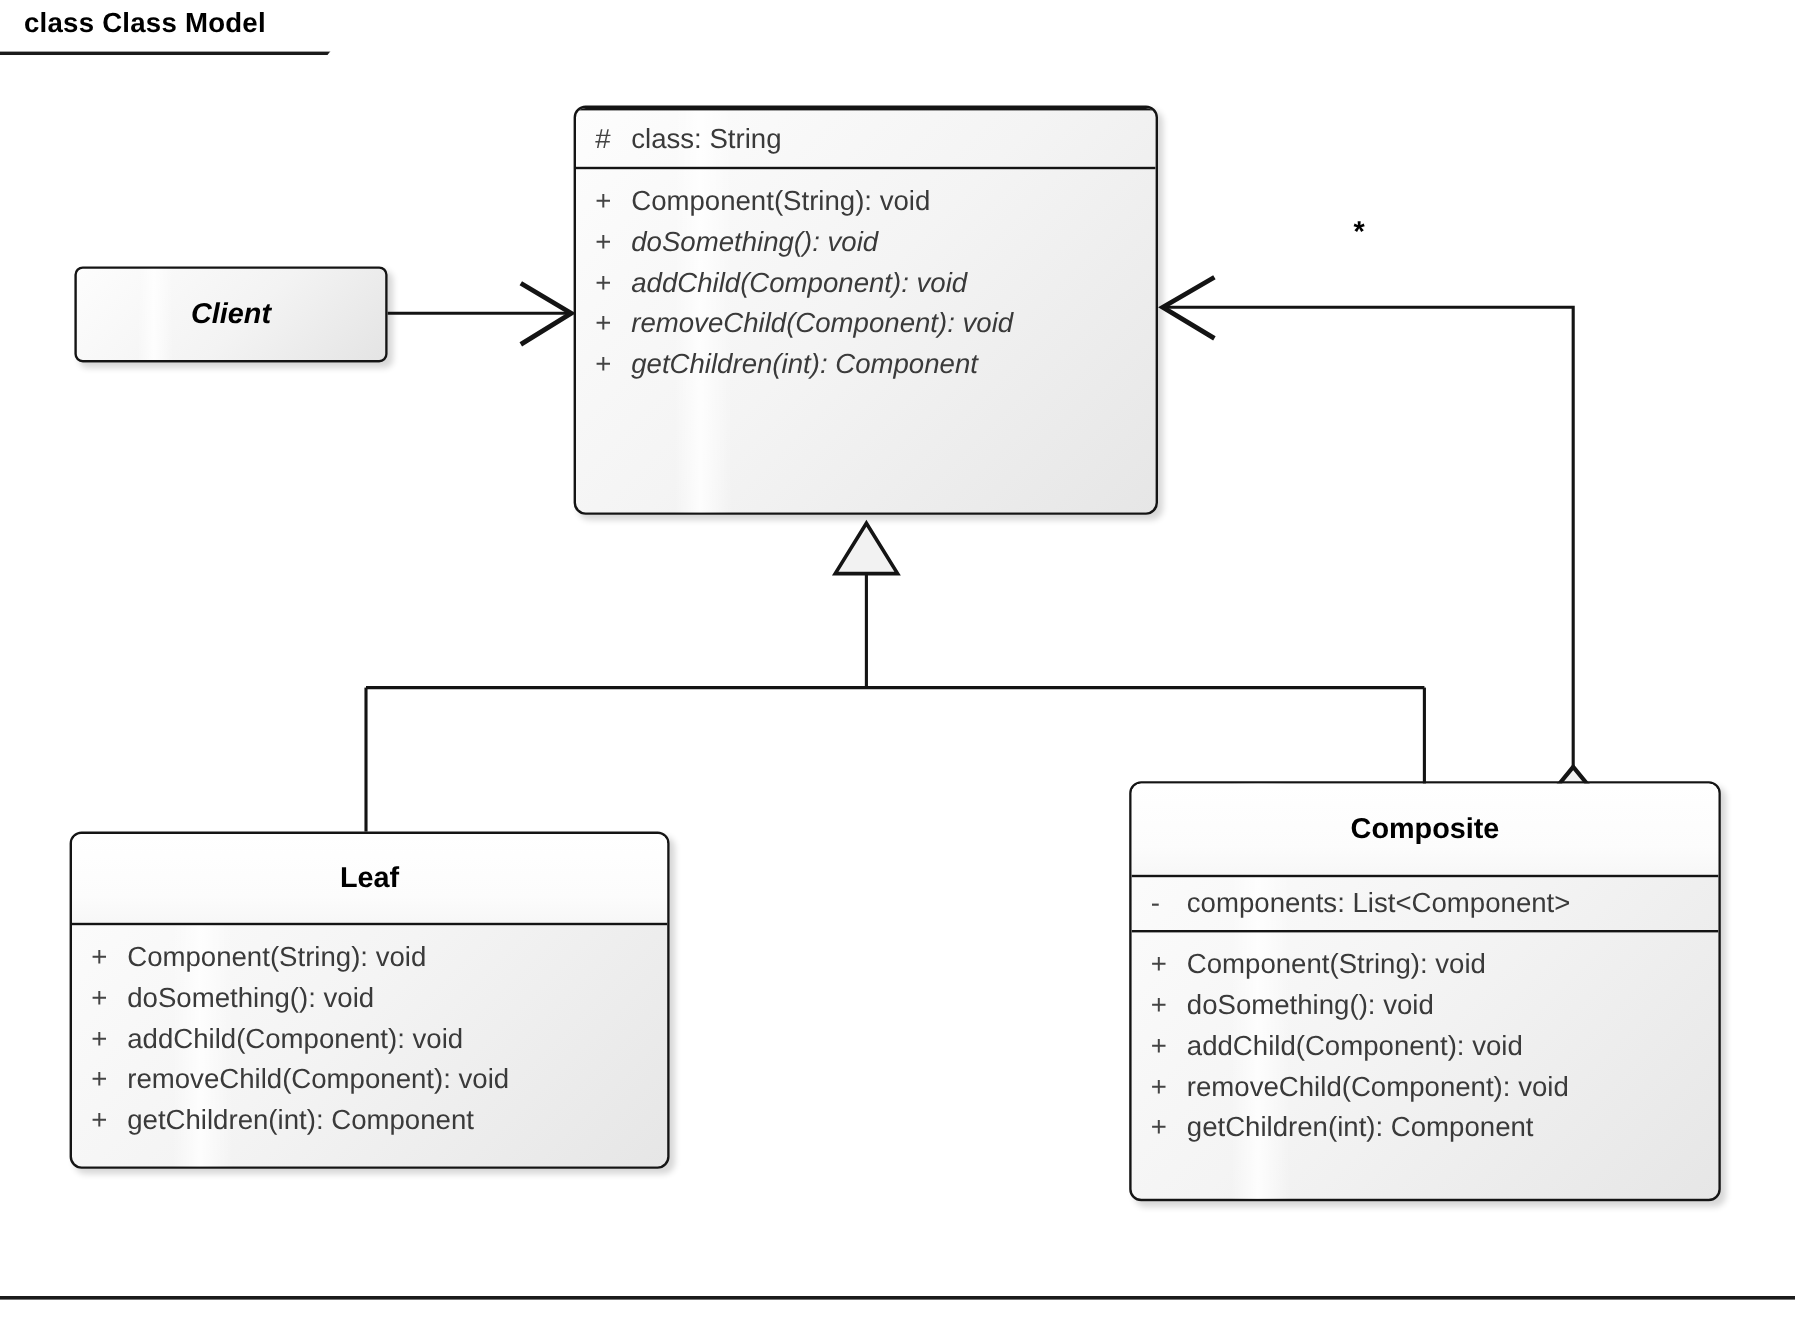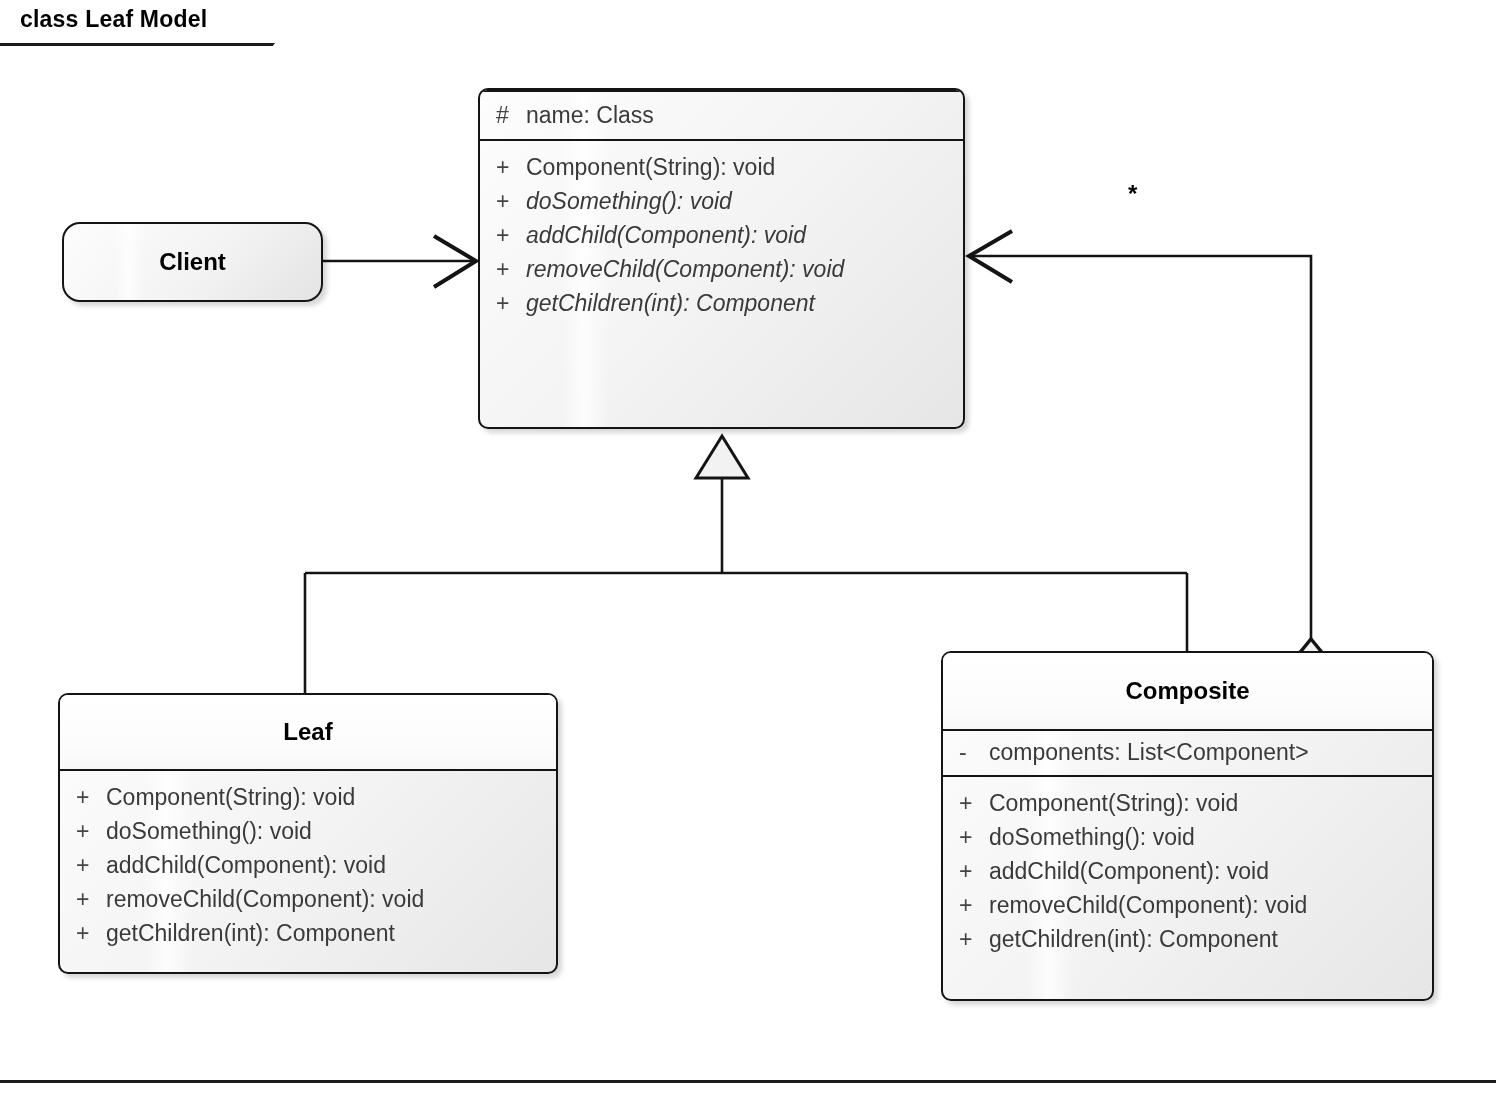--- a/index.html
+++ b/index.html
@@ -112,30 +112,31 @@
     color: #444;
   }
   .member .sig { flex: 1 1 auto; }
   .member.italic .sig { font-style: italic; }
 
   
   .plain-box {
     position: absolute;
     box-sizing: border-box;
     border: 2.5px solid #141414;
-    border-radius: 18px;
+    border-radius: 7px;
     background: linear-gradient(135deg, #fdfdfd 0%, #f3f3f3 55%, #e4e4e4 100%);
     box-shadow: 4px 4px 5px rgba(0,0,0,0.16);
     display: flex;
     align-items: center;
     justify-content: center;
     font-size: 24px;
     font-weight: bold;
     color: #000000;
     overflow: hidden;
+    font-style: italic;
   }
   .plain-box::after {
     content: "";
     position: absolute;
     left: 20%;
     top: 0;
     width: 11%;
     height: 100%;
     background: linear-gradient(to right, rgba(255,255,255,0) 0%, rgba(255,255,255,0.85) 45%, rgba(255,255,255,0) 100%);
     pointer-events: none;
@@ -157,21 +158,21 @@
     color: #000000;
     line-height: 1;
   }
 </style>
 </head>
 <body>
 
 <div id="canvas">
 
   <div class="frame-tab"></div>
-  <div class="frame-tab-label">class Leaf Model</div>
+  <div class="frame-tab-label">class Class Model</div>
   <div class="frame-bottom"></div>
 
   <svg class="edges" width="1496" height="1112" viewBox="0 0 1496 1112">
 
     <g>
       <line x1="323" y1="261" x2="474" y2="261" stroke="#141414" stroke-width="2.6"></line>
       <polyline points="434,236 476,261 434,287" fill="none" stroke="#141414" stroke-width="4"></polyline>
     </g>
 
     <g>
@@ -193,21 +194,21 @@
 
   <div class="plain-box" style="left:62px; top:222px; width:261px; height:80px;">
     <span>Client</span>
   </div>
 
   <div class="uml-box" style="left:478px; top:88px; width:487px; height:341px;">
 
     <div class="compartment" style="padding:6px 0 7px 0;">
       <div class="member">
         <span class="vis">#</span>
-        <span class="sig">name: Class</span>
+        <span class="sig">class: String</span>
       </div>
     </div>
 
     <div class="compartment">
       <div class="member">
         <span class="vis">+</span>
         <span class="sig">Component(String): void</span>
       </div>
       <div class="member italic">
         <span class="vis">+</span>

